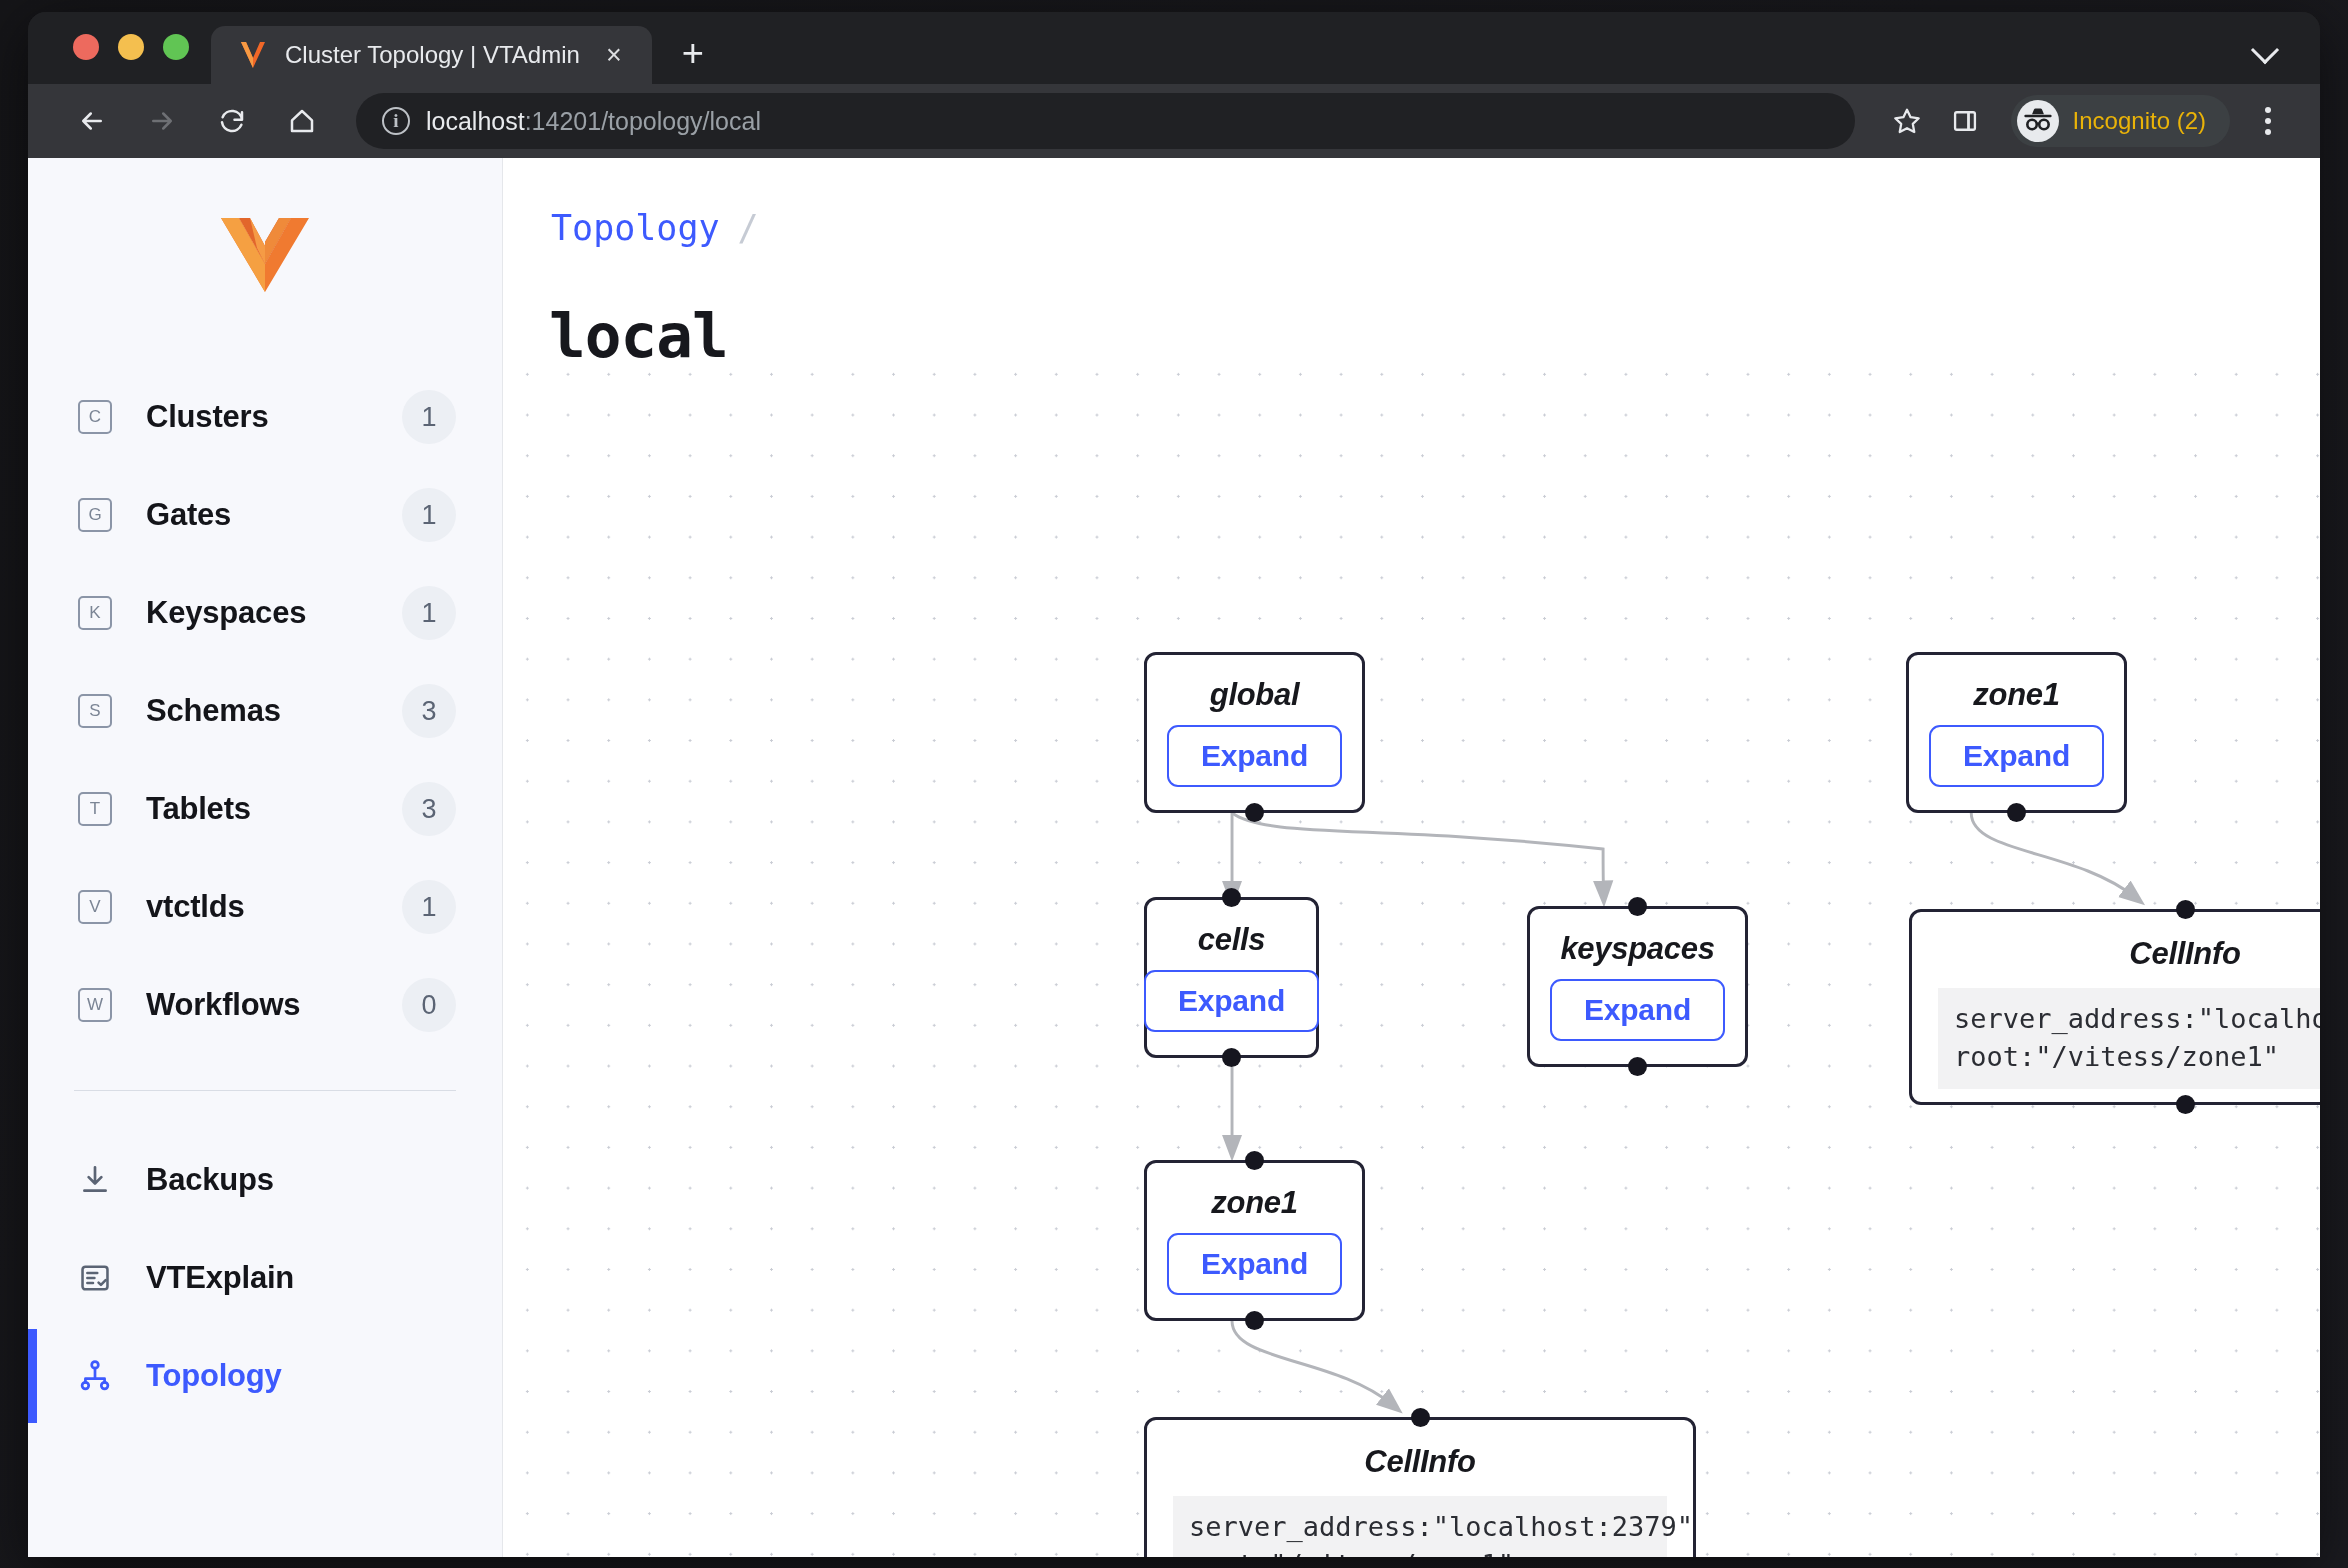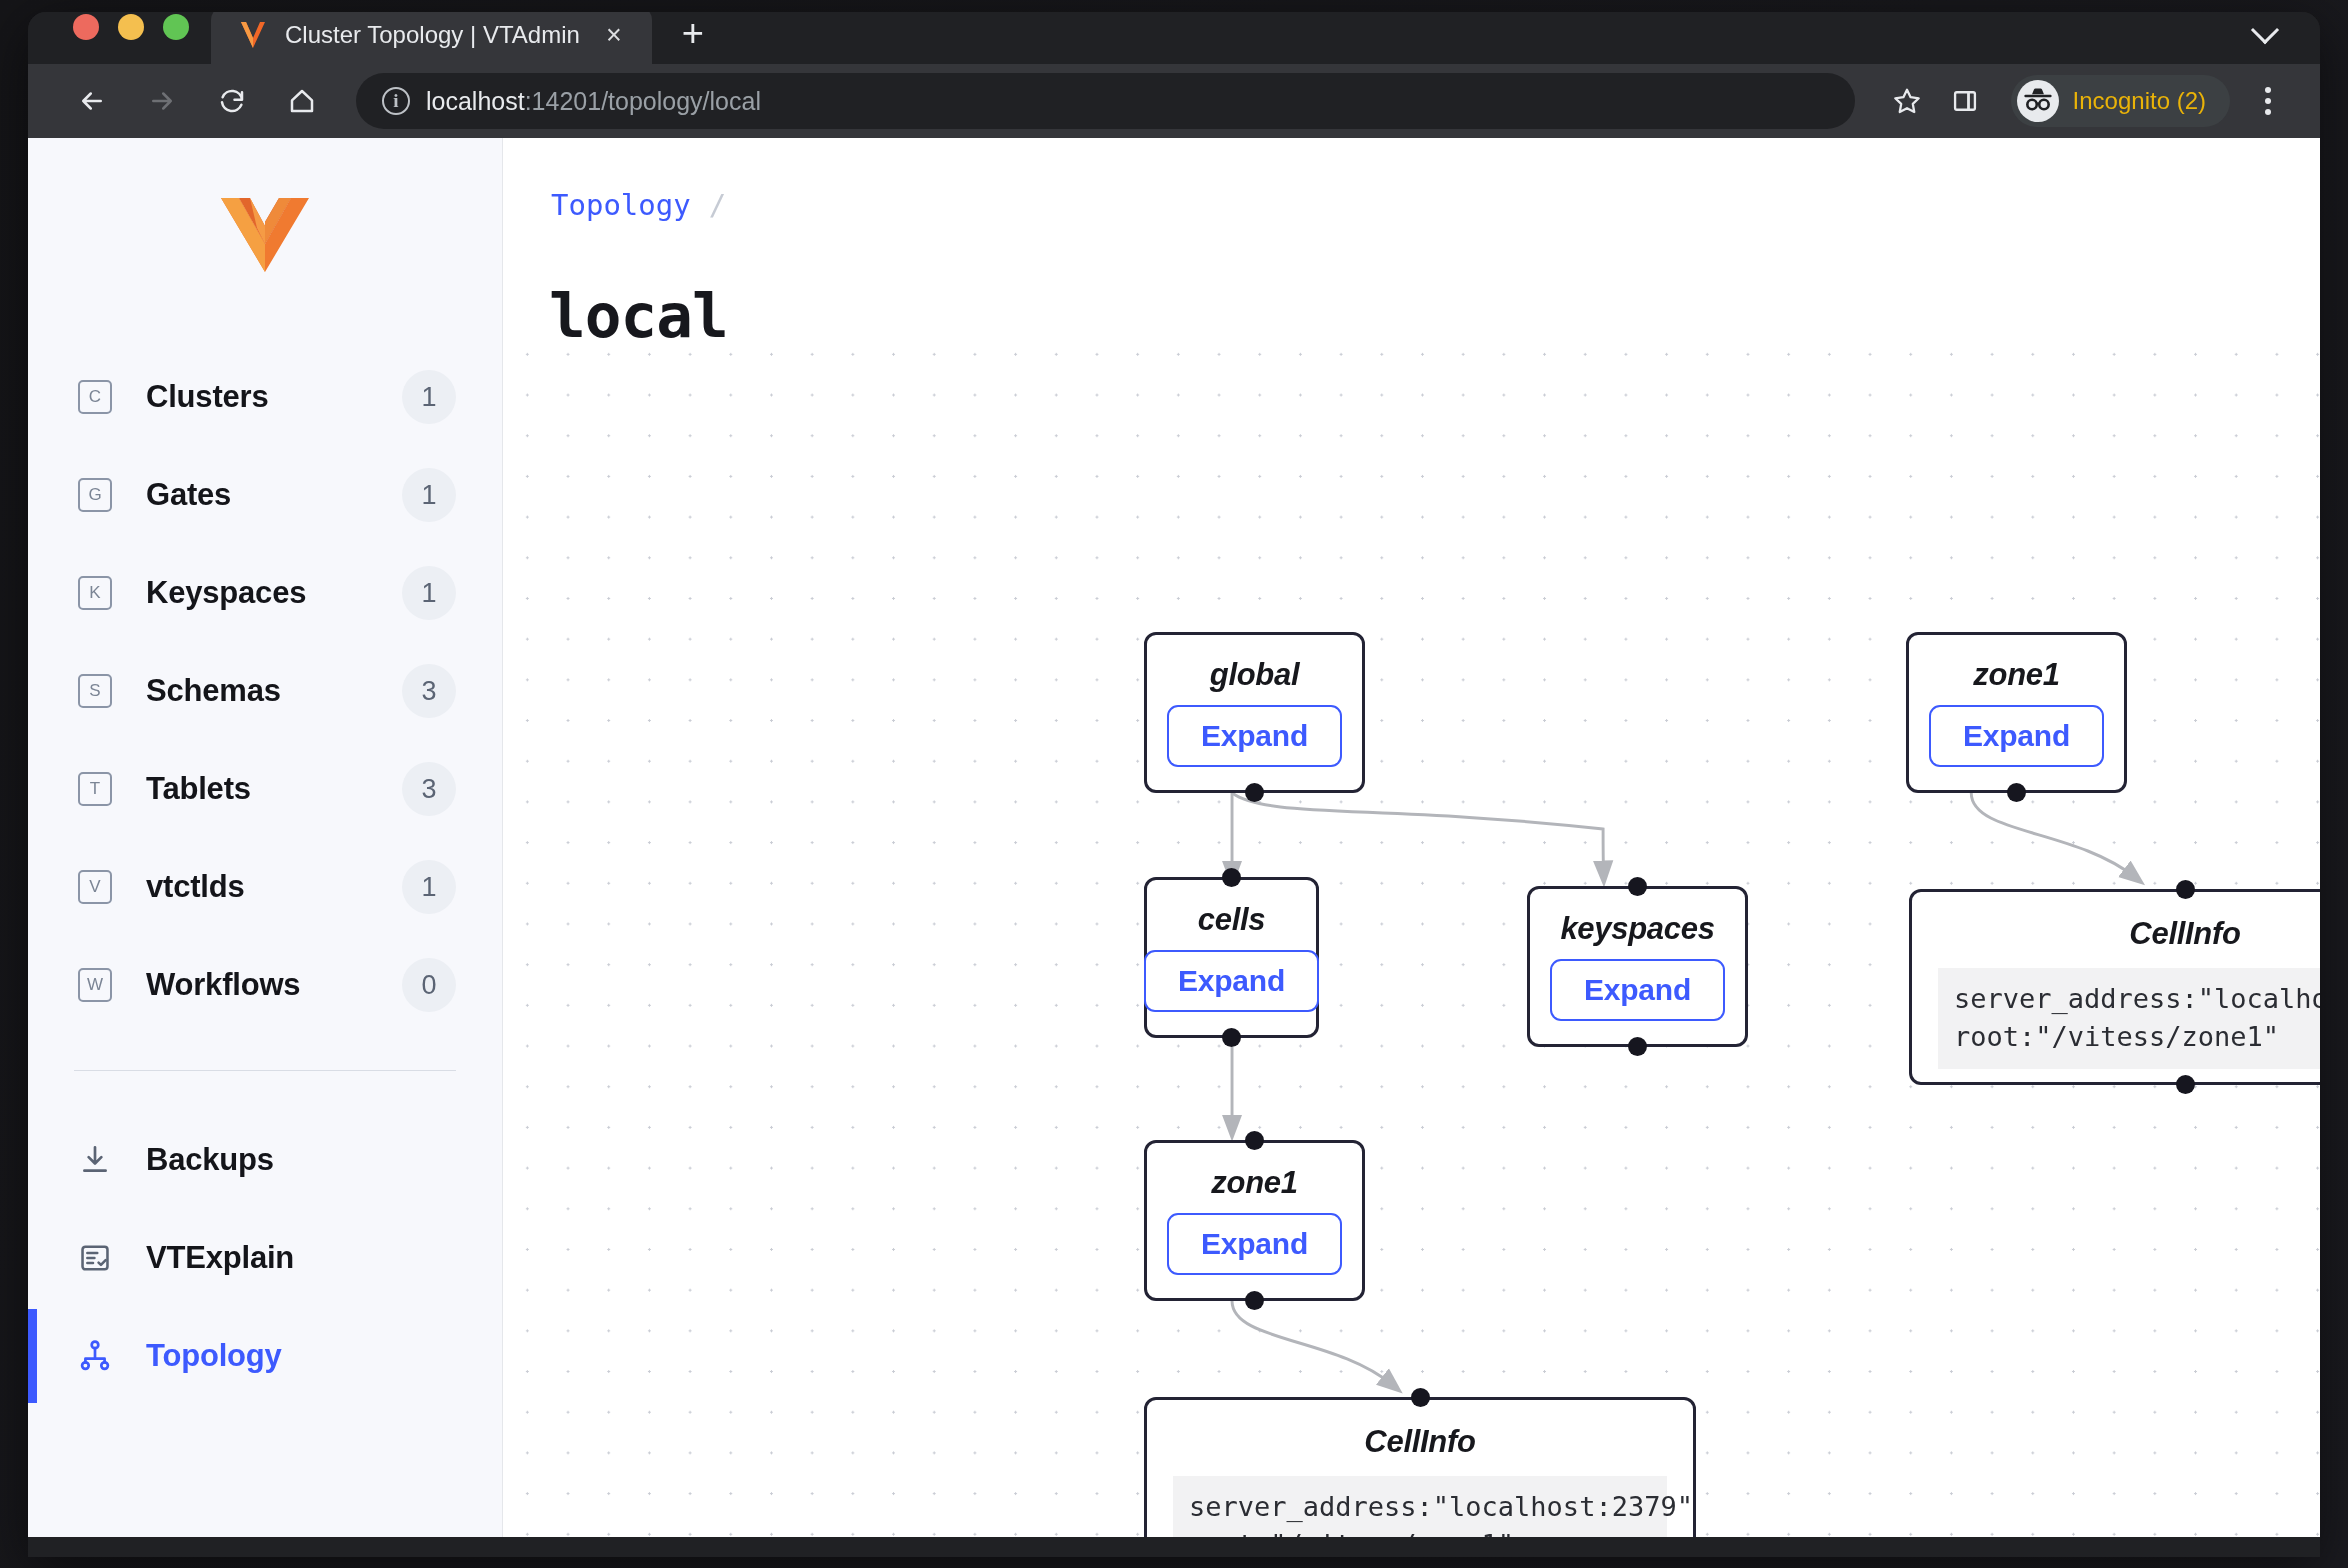--- a/index.html
+++ b/index.html
@@ -22,21 +22,21 @@
     width: 2292px; height: 1545px;
     background: #202124;
     border-radius: 18px 18px 0 0;
     overflow: hidden;
     box-shadow: 0 14px 60px rgba(0,0,0,.55);
   }
 
   
   .tabstrip {
     position: relative;
-    height: 52px;
+    height: 72px;
     background: #202124;
     display: flex; align-items: flex-end;
   }
   .traffic {
     display: flex; align-items: center; gap: 19px;
     padding: 0 0 24px 45px;
   }
   .dot { width: 26px; height: 26px; border-radius: 50%; }
   .dot.red { background: #ed6a5e; }
   .dot.yellow { background: #f4bf4f; }
@@ -183,21 +183,21 @@
   }
 
   
   .main {
     flex: 1; position: relative; background: #ffffff;
     overflow: hidden;
   }
   .breadcrumb {
     position: absolute; left: 48px; top: 50px;
     font-family: "DejaVu Sans Mono", monospace;
-    font-size: 29px;
+    font-size: 35px;
   }
   .breadcrumb a { color: #3d5afe; text-decoration: none; }
   .breadcrumb .sep { color: #c6cbd4; margin-left: 18px; }
   .page-title {
     position: absolute; left: 46px; top: 102px;
     font-family: "DejaVu Sans Mono", monospace;
     font-size: 61px; font-weight: 700; color: #17181d;
     letter-spacing: -1px;
     margin-top: 40px;
   }

